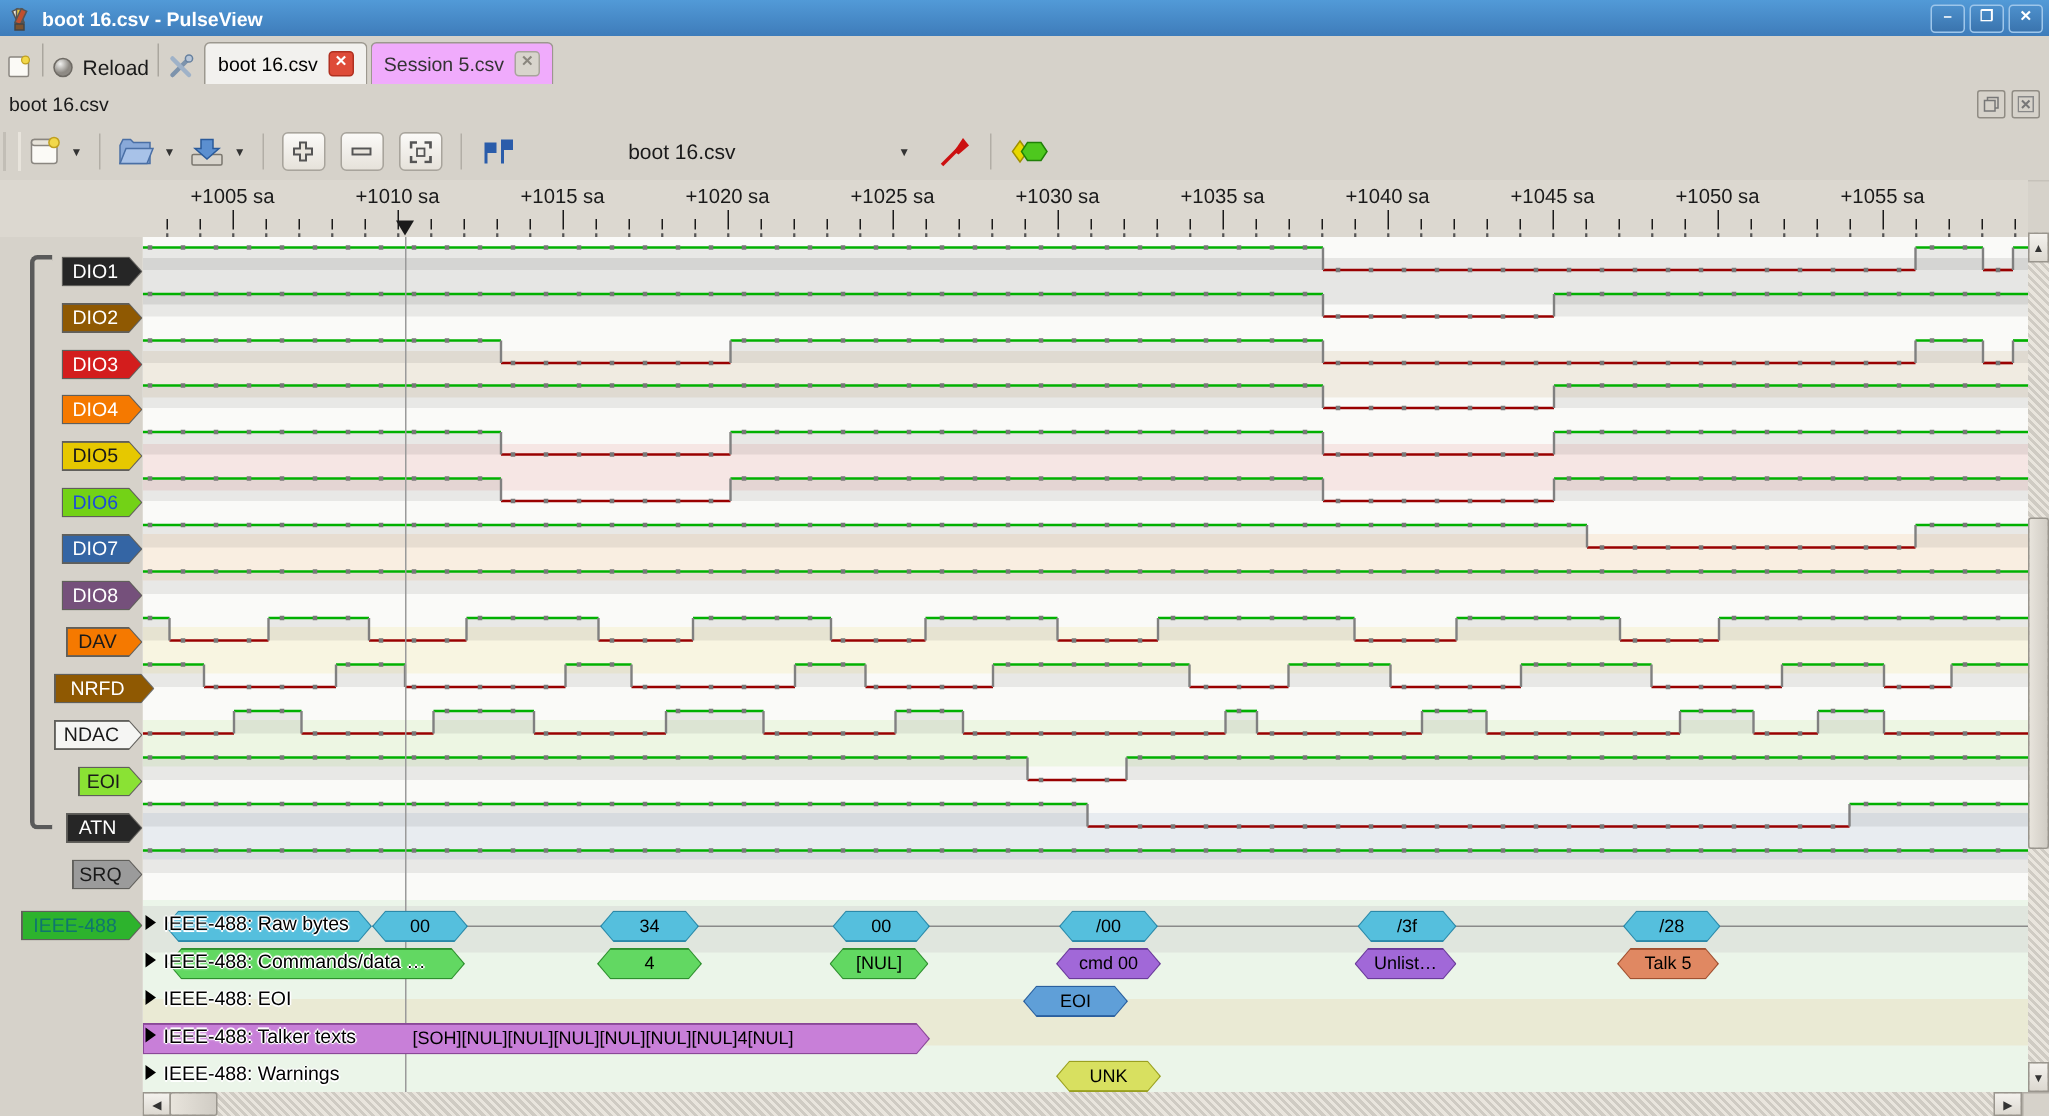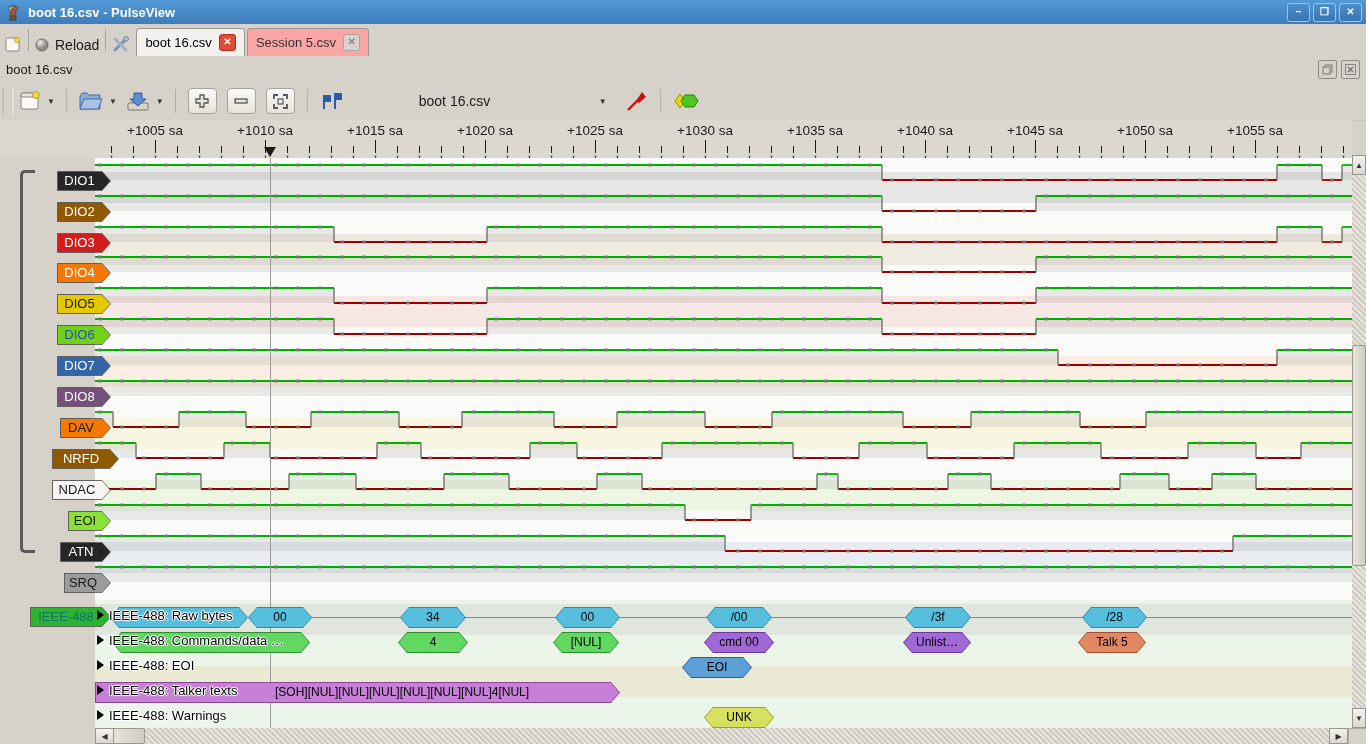--- a/index.html
+++ b/index.html
@@ -16,21 +16,21 @@
   #winbtns{position:absolute;right:4px;top:3px;display:flex;}
   
   #tabbar{left:0;top:24px;width:1366px;height:32px;background:#d6d2ca;
     border-bottom:1px solid #b4b0a8;display:flex;align-items:flex-end;}
   .tsep{width:1px;height:22px;background:#aaa69e;margin:0 6px 5px 6px;}
   .tool-flat{display:flex;align-items:center;margin-bottom:3px;}
   #reload-label{font-size:14px;color:#1a1a1a;margin-left:6px;}
   .tab{height:27px;display:flex;align-items:center;padding:0 8px;font-size:13px;
     border:1px solid #9c988f;border-bottom:none;border-radius:4px 4px 0 0;margin-right:2px;}
   .tab.active{background:#f2f1ee;}
-  .tab.inactive{background:#fca5a5;color:#333;}
+  .tab.inactive{background:#f0abfc;color:#333;}
   .closebox{width:15px;height:15px;border-radius:3px;margin-left:7px;font-size:10px;
     line-height:14px;text-align:center;font-weight:bold;}
   .closebox.red{background:#de4b38;color:#fff;border:1px solid #b03020;}
   .closebox.gray{background:#d8d4cc;color:#8a867e;border:1px solid #a8a49c;}
   
   #docktitle{left:0;top:56px;width:1366px;height:26px;background:#d6d2ca;
     border-bottom:1px solid #c2beb6;display:flex;align-items:center;}
   #docktitle .dtitle{font-size:13px;color:#1a1a1a;margin-left:6px;}
   .dockbtn{width:17px;height:17px;border:1px solid #8a868o;border:1px solid #908c84;
     border-radius:2px;margin-left:4px;display:flex;align-items:center;justify-content:center;}
@@ -45,21 +45,21 @@
   .ddarrow{font-size:8px;color:#333;margin-left:5px;}
   #session-combo{display:flex;align-items:center;margin-left:70px;font-size:14px;color:#1a1a1a;}
   #session-combo .val{min-width:120px;}
   
   #ruler{left:0;top:120px;width:1352px;height:38px;background:#dcd8d0;}
   
   #leftpanel{left:0;top:158px;width:95px;height:586px;background:#d6d2ca;}
   #bracket{position:absolute;left:20px;top:12px;width:12px;height:377px;
     border-left:3px solid #5a5a5a;border-top:3px solid #5a5a5a;border-bottom:3px solid #5a5a5a;
     border-radius:5px 0 0 5px;}
-  .tag{position:absolute;height:20px;margin-left:16px;}
+  .tag{position:absolute;height:20px;}
   .tag .tb,.tag .tf{position:absolute;clip-path:polygon(0 0,calc(100% - 9px) 0,100% 50%,calc(100% - 9px) 100%,0 100%);}
   .tag .tb{inset:0;}
   .tag .tf{inset:1px;clip-path:polygon(0 0,calc(100% - 8px) 0,100% 50%,calc(100% - 8px) 100%,0 100%);}
   .tag .tt{position:absolute;inset:0 9px 0 0;text-align:center;font-size:13px;line-height:19px;}
   
   #tracearea{left:95px;top:158px;width:1257px;height:570px;background:#fafaf8;overflow:hidden;}
   #wavesvg,#bandsvg{position:absolute;left:0;top:0;}
   #cursorline{position:absolute;top:0;width:1px;height:570px;background:#9a9a9a;}
   .dlabel{position:absolute;font-size:13px;color:#000;white-space:nowrap;z-index:6;
     text-shadow:0 0 2px #fff,0 0 2px #fff,1px 0 0 #fff,-1px 0 0 #fff,0 1px 0 #fff,0 -1px 0 #fff;}

